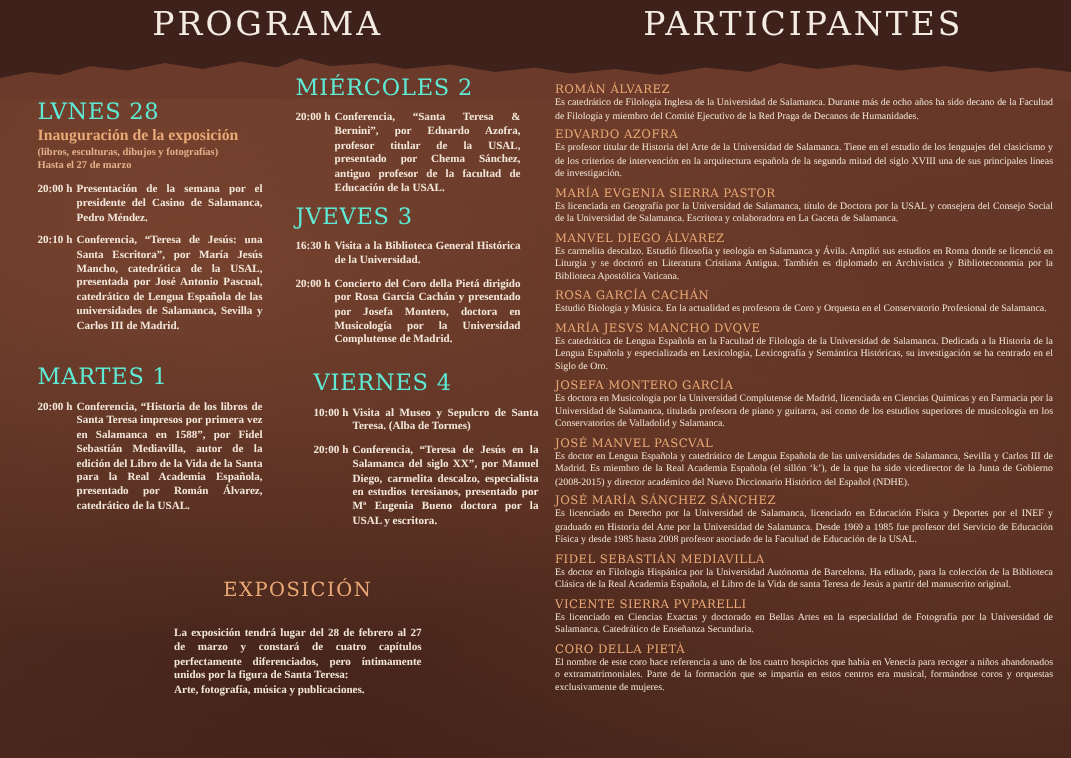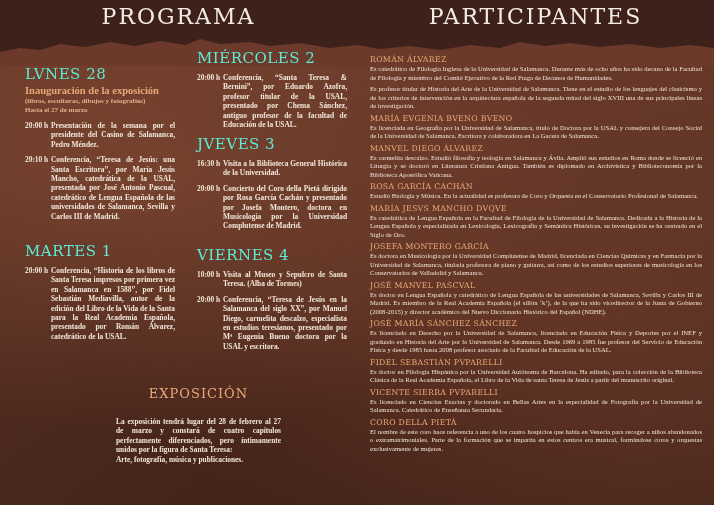--- a/index.html
+++ b/index.html
@@ -110,21 +110,21 @@
     <div class="event">
       <span class="time">16:30 h</span>
       <span class="desc">Visita a la Biblioteca General Histórica de la Universidad.</span>
     </div>
     <div class="event">
       <span class="time">20:00 h</span>
       <span class="desc">Concierto del Coro della Pietá dirigido por Rosa García Cachán y presentado por Josefa Montero, doctora en Musicología por la Universidad Complutense de Madrid.</span>
     </div>
   </div>
 
-  <div class="day-block" style="left:197px; top:247px; width:150px;">
+  <div class="day-block" style="left:209px; top:247px; width:150px;">
     <div class="day-title">VIERNES 4</div>
     <div class="event">
       <span class="time">10:00 h</span>
       <span class="desc">Visita al Museo y Sepulcro de Santa Teresa. (Alba de Tormes)</span>
     </div>
     <div class="event">
       <span class="time">20:00 h</span>
       <span class="desc">Conferencia, “Teresa de Jesús en la Salamanca del siglo XX”, por Manuel Diego, carmelita descalzo, especialista en estudios teresianos, presentado por Mª Eugenia Bueno doctora por la USAL y escritora.</span>
     </div>
   </div>
@@ -139,24 +139,25 @@
 <div class="half right-half">
   <h1 class="section-title">PARTICIPANTES</h1>
 </div>
 
 <div class="participants">
   <div class="person">
     <div class="person-name">ROMÁN ÁLVAREZ</div>
     <div class="person-bio">Es catedrático de Filología Inglesa de la Universidad de Salamanca. Durante más de ocho años ha sido decano de la Facultad de Filología y miembro del Comité Ejecutivo de la Red Praga de Decanos de Humanidades.</div>
   </div>
   <div class="person">
+    <div class="person-name">EDVARDO AZOFRA</div>
     <div class="person-bio">Es profesor titular de Historia del Arte de la Universidad de Salamanca. Tiene en el estudio de los lenguajes del clasicismo y de los criterios de intervención en la arquitectura española de la segunda mitad del siglo XVIII una de sus principales líneas de investigación.</div>
   </div>
   <div class="person">
-    <div class="person-name">MARÍA EVGENIA BVENO BVENO</div>
+    <div class="person-name">MARÍA EVGENIA SIERRA PASTOR</div>
     <div class="person-bio">Es licenciada en Geografía por la Universidad de Salamanca, título de Doctora por la USAL y consejera del Consejo Social de la Universidad de Salamanca. Escritora y colaboradora en La Gaceta de Salamanca.</div>
   </div>
   <div class="person">
     <div class="person-name">MANVEL DIEGO ÁLVAREZ</div>
     <div class="person-bio">Es carmelita descalzo. Estudió filosofía y teología en Salamanca y Ávila. Amplió sus estudios en Roma donde se licenció en Liturgia y se doctoró en Literatura Cristiana Antigua. También es diplomado en Archivística y Biblioteconomía por la Biblioteca Apostólica Vaticana.</div>
   </div>
   <div class="person">
     <div class="person-name">ROSA GARCÍA CACHÁN</div>
     <div class="person-bio">Estudió Biología y Música. En la actualidad es profesora de Coro y Orquesta en el Conservatorio Profesional de Salamanca.</div>
   </div>
@@ -170,21 +171,21 @@
   </div>
   <div class="person">
     <div class="person-name">JOSÉ MANVEL PASCVAL</div>
     <div class="person-bio">Es doctor en Lengua Española y catedrático de Lengua Española de las universidades de Salamanca, Sevilla y Carlos III de Madrid. Es miembro de la Real Academia Española (el sillón ‘k’), de la que ha sido vicedirector de la Junta de Gobierno (2008-2015) y director académico del Nuevo Diccionario Histórico del Español (NDHE).</div>
   </div>
   <div class="person">
     <div class="person-name">JOSÉ MARÍA SÁNCHEZ SÁNCHEZ</div>
     <div class="person-bio">Es licenciado en Derecho por la Universidad de Salamanca, licenciado en Educación Física y Deportes por el INEF y graduado en Historia del Arte por la Universidad de Salamanca. Desde 1969 a 1985 fue profesor del Servicio de Educación Física y desde 1985 hasta 2008 profesor asociado de la Facultad de Educación de la USAL.</div>
   </div>
   <div class="person">
-    <div class="person-name">FIDEL SEBASTIÁN PVPARELLI</div>
+    <div class="person-name">FIDEL SEBASTIÁN MEDIAVILLA</div>
     <div class="person-bio">Es doctor en Filología Hispánica por la Universidad Autónoma de Barcelona. Ha editado, para la colección de la Biblioteca Clásica de la Real Academia Española, el Libro de la Vida de santa Teresa de Jesús a partir del manuscrito original.</div>
   </div>
   <div class="person">
     <div class="person-name">VICENTE SIERRA PVPARELLI</div>
     <div class="person-bio">Es licenciado en Ciencias Exactas y doctorado en Bellas Artes en la especialidad de Fotografía por la Universidad de Salamanca. Catedrático de Enseñanza Secundaria.</div>
   </div>
   <div class="person">
     <div class="person-name">CORO DELLA PIETÀ</div>
     <div class="person-bio">El nombre de este coro hace referencia a uno de los cuatro hospicios que había en Venecia para recoger a niños abandonados o extramatrimoniales. Parte de la formación que se impartía en estos centros era musical, formándose coros y orquestas exclusivamente de mujeres.</div>
   </div>

